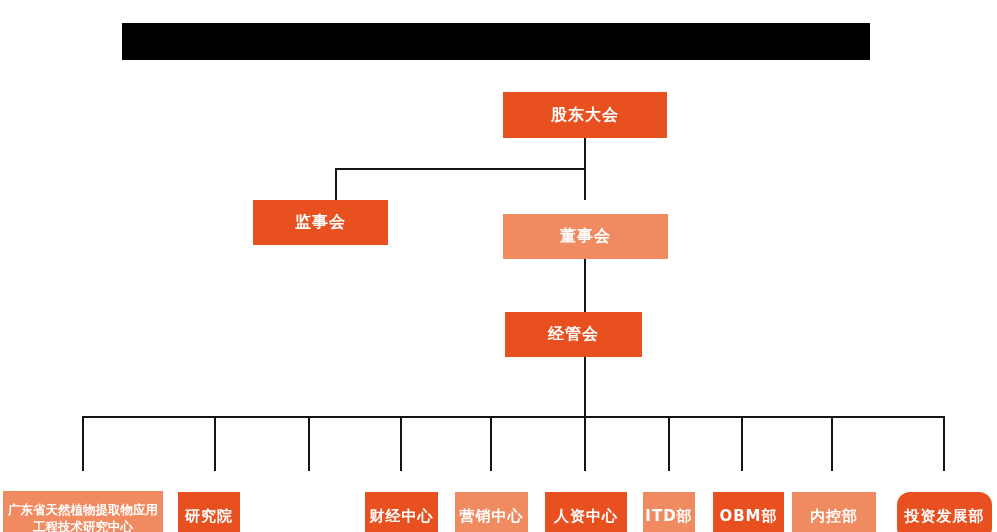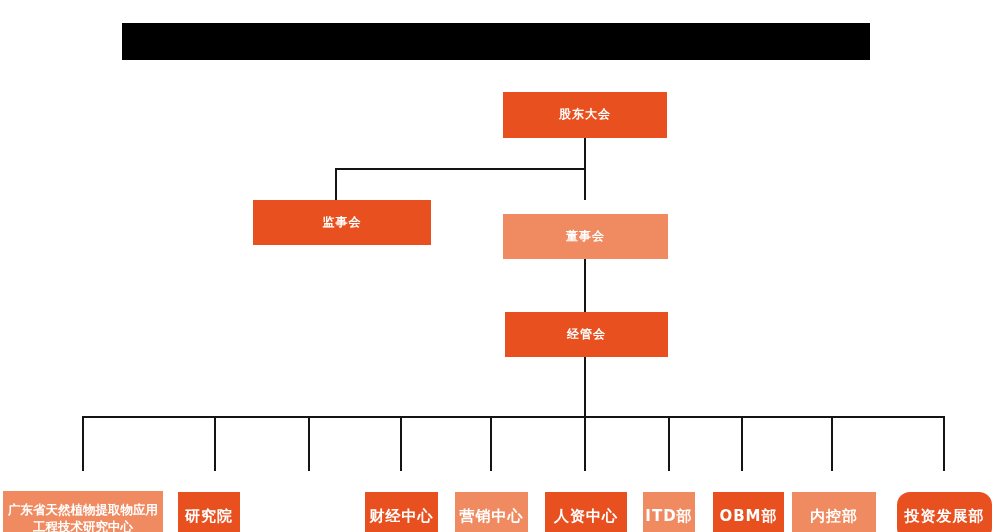--- a/index.html
+++ b/index.html
@@ -24,41 +24,41 @@
     background: var(--redaction, #000);
   }
   .node {
     position: absolute;
     display: flex;
     align-items: center;
     justify-content: center;
     text-align: center;
     color: var(--node-text, #fff);
     font-weight: bold;
-    font-size: 12px;
+    font-size: 16px;
     letter-spacing: 1px;
     line-height: 1.3;
     box-sizing: border-box;
   }
   .primary   { background: var(--primary, #E8501F); }
   .secondary { background: var(--secondary, #EF8A61); }
   .dept { font-size: 15px; top: 471px; height: 49px; margin-top: 21px; }
   .dept-long { font-size: 12.5px; letter-spacing: 0; padding: 2px 4px; }
   .vline, .hline {
     position: absolute;
     background: var(--connector, #141414);
   }
   .vline { width: 2px; }
   .hline { height: 2px; }
 
   
   #n-shareholders { left: 503px; top: 92px;  width: 164px; height: 46px; }
-  #n-supervisors  { left: 253px; top: 200px; width: 178px; height: 45px; }
+  #n-supervisors  { left: 253px; top: 200px; width: 135px; height: 45px; }
   #n-directors    { left: 503px; top: 200px; width: 165px; height: 45px; margin-top: 14px; }
-  #n-management   { left: 505px; top: 312px; width: 163px; height: 45px; }
+  #n-management   { left: 505px; top: 312px; width: 137px; height: 45px; }
 
   #d0 { left: 3px;   top: 470px; width: 160px; height: 55px; }
   #d1 { left: 178px; width: 62px; }
   #d2 { left: 268px; width: 82px; }
   #d3 { left: 365px; width: 73px; }
   #d4 { left: 455px; width: 73px; }
   #d5 { left: 545px; width: 82px; }
   #d6 { left: 643px; width: 52px; }
   #d7 { left: 713px; width: 71px; }
   #d8 { left: 792px; width: 84px; }

